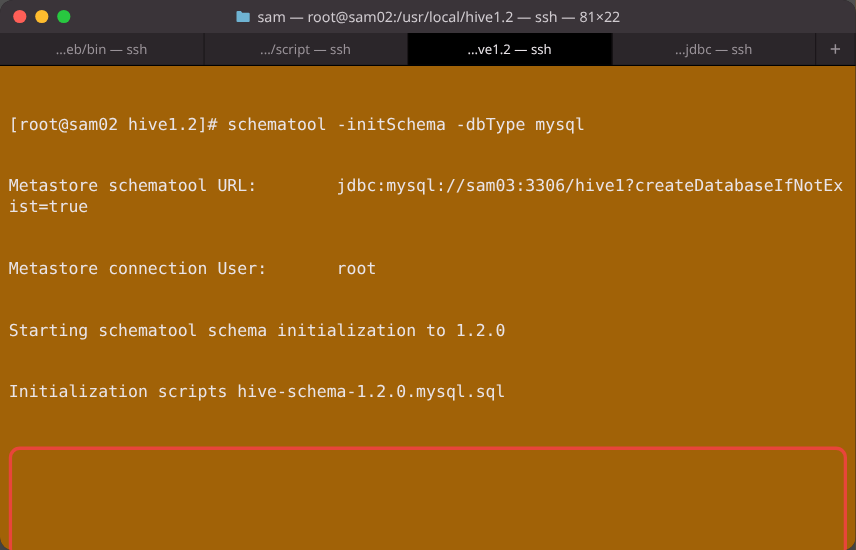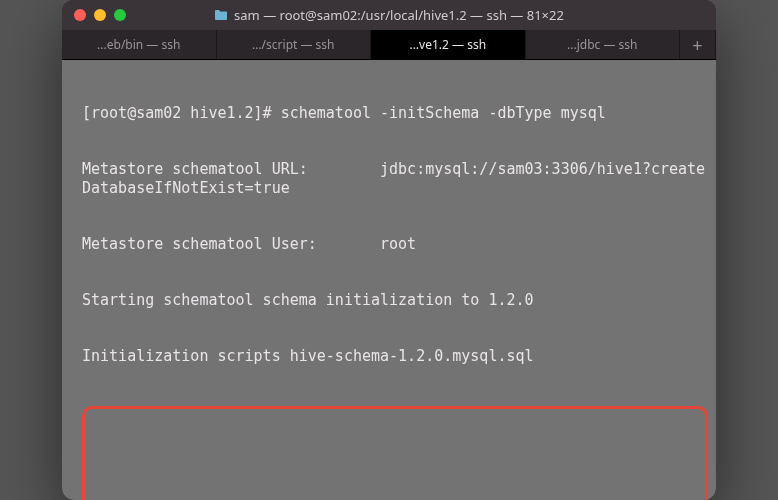--- a/index.html
+++ b/index.html
@@ -5,21 +5,21 @@
   * { margin: 0; padding: 0; box-sizing: border-box; }
   body {
     background: #555;
     font-family: "Menlo", "Monaco", "Consolas", monospace;
     display: flex;
     align-items: flex-start;
     justify-content: center;
     padding: 0;
   }
   .window {
-    width: 654px;
+    width: 778px;
     height: 500px;
     background: #1e1e1e;
     border-radius: 12px;
     overflow: hidden;
     box-shadow: 0 20px 60px rgba(0,0,0,0.5);
     display: flex;
     flex-direction: column;
   }
   .titlebar {
     height: 30px;
@@ -80,22 +80,22 @@
     background: #000000;
     color: #e9e4e8;
   }
   .tab.add {
     flex: 0 0 36px;
     font-size: 18px;
     color: #9a9399;
   }
   .term {
     flex: 1;
-    background: #737373;
-    padding: 6px 8px 8px 20px;
+    background: #a16207;
+    padding: 6px 8px 8px 8px;
     font-size: 15px;
     line-height: 1.25;
     color: #e9e4e8;
     white-space: pre;
     overflow: hidden;
     font-family: "Menlo","Monaco","Consolas",monospace;
   }
   .line { white-space: pre-wrap; word-break: break-all; }
   .prompt-br { color: #e9e4e8; }
   .cyan { color: #e9e4e8; }
@@ -141,21 +141,21 @@
         <span>...jdbc — ssh</span>
       </div>
     <div class="tab add">
       <span>+</span>
     </div>
   </div>
 
   <div class="term">
     <div class="line"><span class="prompt-br">[root@sam02 hive1.2]# </span><span class="cyan">schematool -initSchema -dbType mysql</span></div>
     <div class="line">Metastore schematool URL:        jdbc:mysql://sam03:3306/hive1?createDatabaseIfNotExist=true</div>
-    <div class="line">Metastore schematool User:       root</div>
+    <div class="line">Metastore connection User:       root</div>
     <div class="line">Starting schematool schema initialization to 1.2.0</div>
     <div class="line">Initialization scripts hive-schema-1.2.0.mysql.sql</div>
     <div class="errbox">
       
       
       
     </div>
     
   </div>
 

